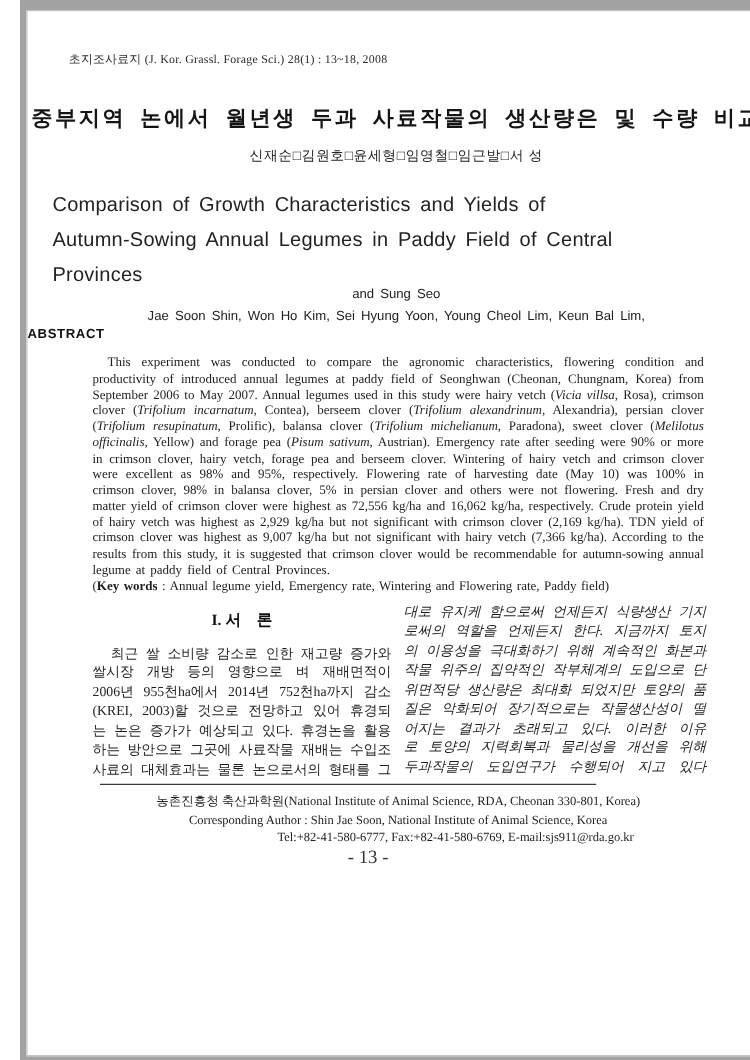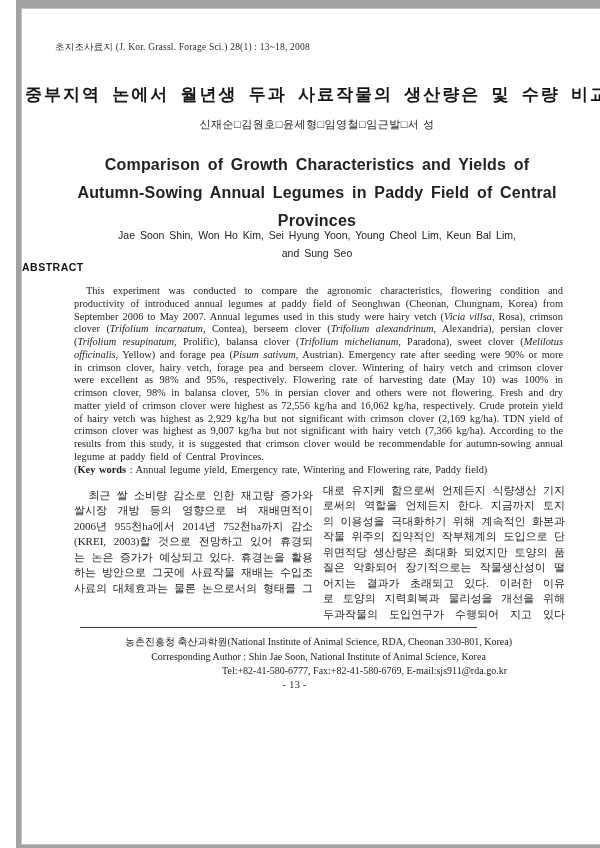--- a/index.html
+++ b/index.html
@@ -8,71 +8,72 @@
         border:1px solid #c4c4c4;color:#1f1f1f;}
   .serif{font-family:"Liberation Serif","DejaVu Serif",serif;}
   .sans{font-family:"Liberation Sans","DejaVu Sans",sans-serif;}
 
   .journal-line{position:absolute;left:33px;top:32px;font-size:9.5px;letter-spacing:0.2px;color:#2a2a2a;}
   .title-ko{position:absolute;left:0;right:0;top:74px;text-align:center;font-size:17px;
             font-weight:bold;letter-spacing:2px;word-spacing:5px;color:#151515;}
   .authors-ko{position:absolute;left:0;right:0;top:108px;text-align:center;font-size:11px;
               letter-spacing:0.5px;color:#222;}
   .title-en{position:absolute;left:20px;right:20px;top:142px;color:#222;font-size:16px;}
-  .title-en .tline{line-height:28px;text-align:center;letter-spacing:0.2px;word-spacing:3px;font-weight:bold;}
+  .title-en .tline{line-height:28px;text-align:left;letter-spacing:0.2px;word-spacing:3px;}
   .authors-en{position:absolute;left:20px;right:20px;top:217px;font-size:10.5px;color:#222;}
   .authors-en .tline{line-height:18px;text-align:center;word-spacing:2px;}
   .abstract-heading{position:absolute;left:0;right:0;top:252px;text-align:left;
                     font-size:10.5px;font-weight:bold;letter-spacing:0.5px;color:#111;}
   .abstract-block{position:absolute;left:52px;top:276px;width:489px;font-size:10.4px;
                   line-height:12.75px;color:#1d1d1d;}
   .abstract-text{text-align:justify;text-indent:12px;word-spacing:1.5px;}
   .keywords-line{text-align:left;word-spacing:1px;}
 
   .intro-left{position:absolute;left:52px;top:479px;width:239px;}
-  .intro-right{position:absolute;left:301px;top:474px;width:242px;}
+  .intro-right{position:absolute;left:301px;top:474px;width:242px;font-style:italic;}
   .intro-heading{text-align:center;font-size:12.5px;font-weight:bold;margin-bottom:11px;color:#111;}
   .intro-col .tline{font-size:11px;line-height:15.45px;text-align:justify;text-align-last:justify;color:#1d1d1d;}
 
   .foot-rule{position:absolute;left:58px;top:618px;width:397px;border-top:1px solid #3a3a3a;}
   .footer{position:absolute;left:52px;top:626px;width:489px;font-size:10px;line-height:14.5px;color:#222;text-align:center;}
   .footer .contact{padding-left:92px;}
-  .page-number{position:absolute;left:0;width:545px;top:669px;text-align:center;font-size:11px;color:#333;}
+  .page-number{position:absolute;left:0;width:545px;top:669px;text-align:center;font-size:15px;color:#333;}
 </style>
 </head>
 <body>
 
 <div class="canvas">
   <div class="page serif">
 
     <div class="journal-line serif">초지조사료지 (J. Kor. Grassl. Forage Sci.) 28(1) : 13~18, 2008</div>
 
     <div class="title-ko serif">중부지역 논에서 월년생 두과 사료작물의 생산량은 및 수량 비교</div>
 
     <div class="authors-ko sans">신재순□김원호□윤세형□임영철□임근발□서 성</div>
 
     <div class="title-en sans center-lines">
         <div class="tline">Comparison of Growth Characteristics and Yields of</div>
         <div class="tline">Autumn-Sowing Annual Legumes in Paddy Field of Central</div>
         <div class="tline">Provinces</div>
       </div>
 
     <div class="authors-en sans center-lines">
+        <div class="tline">and Sung Seo</div>
         <div class="tline">Jae Soon Shin, Won Ho Kim, Sei Hyung Yoon, Young Cheol Lim, Keun Bal Lim,</div>
-        <div class="tline">and Sung Seo</div>
       </div>
 
     <div class="abstract-heading sans">ABSTRACT</div>
 
     <div class="abstract-block serif">
       <div class="abstract-text"><span>This experiment was conducted to compare the agronomic characteristics, flowering condition and productivity of introduced annual legumes at paddy field of Seonghwan (Cheonan, Chungnam, Korea) from September 2006 to May 2007. Annual legumes used in this study were hairy vetch (</span><span style="font-style: italic;">Vicia villsa</span><span>, Rosa), crimson clover (</span><span style="font-style: italic;">Trifolium incarnatum</span><span>, Contea), berseem clover (</span><span style="font-style: italic;">Trifolium alexandrinum</span><span>, Alexandria), persian clover (</span><span style="font-style: italic;">Trifolium resupinatum</span><span>, Prolific), balansa clover (</span><span style="font-style: italic;">Trifolium michelianum</span><span>, Paradona), sweet clover (</span><span style="font-style: italic;">Melilotus officinalis</span><span>, Yellow) and forage pea (</span><span style="font-style: italic;">Pisum sativum</span><span>, Austrian). Emergency rate after seeding were 90% or more in crimson clover, hairy vetch, forage pea and berseem clover. Wintering of hairy vetch and crimson clover were excellent as 98% and 95%, respectively. Flowering rate of harvesting date (May 10) was 100% in crimson clover, 98% in balansa clover, 5% in persian clover and others were not flowering. Fresh and dry matter yield of crimson clover were highest as 72,556 kg/ha and 16,062 kg/ha, respectively. Crude protein yield of hairy vetch was highest as 2,929 kg/ha but not significant with crimson clover (2,169 kg/ha). TDN yield of crimson clover was highest as 9,007 kg/ha but not significant with hairy vetch (7,366 kg/ha). According to the results from this study, it is suggested that crimson clover would be recommendable for autumn-sowing annual legume at paddy field of Central Provinces.</span></div>
       <div class="keywords-line"><span>(</span><span style="font-weight: bold;">Key words</span><span> : Annual legume yield, Emergency rate, Wintering and Flowering rate, Paddy field)</span></div>
     </div>
 
     <div class="intro-left intro-col serif">
+      <div class="intro-heading">I. 서　론</div>
       <div>
           <div class="tline">　최근 쌀 소비량 감소로 인한 재고량 증가와</div>
           <div class="tline">쌀시장 개방 등의 영향으로 벼 재배면적이</div>
           <div class="tline">2006년 955천ha에서 2014년 752천ha까지 감소</div>
           <div class="tline">(KREI, 2003)할 것으로 전망하고 있어 휴경되</div>
           <div class="tline">는 논은 증가가 예상되고 있다. 휴경논을 활용</div>
           <div class="tline">하는 방안으로 그곳에 사료작물 재배는 수입조</div>
           <div class="tline">사료의 대체효과는 물론 논으로서의 형태를 그</div>
         </div>
     </div>

